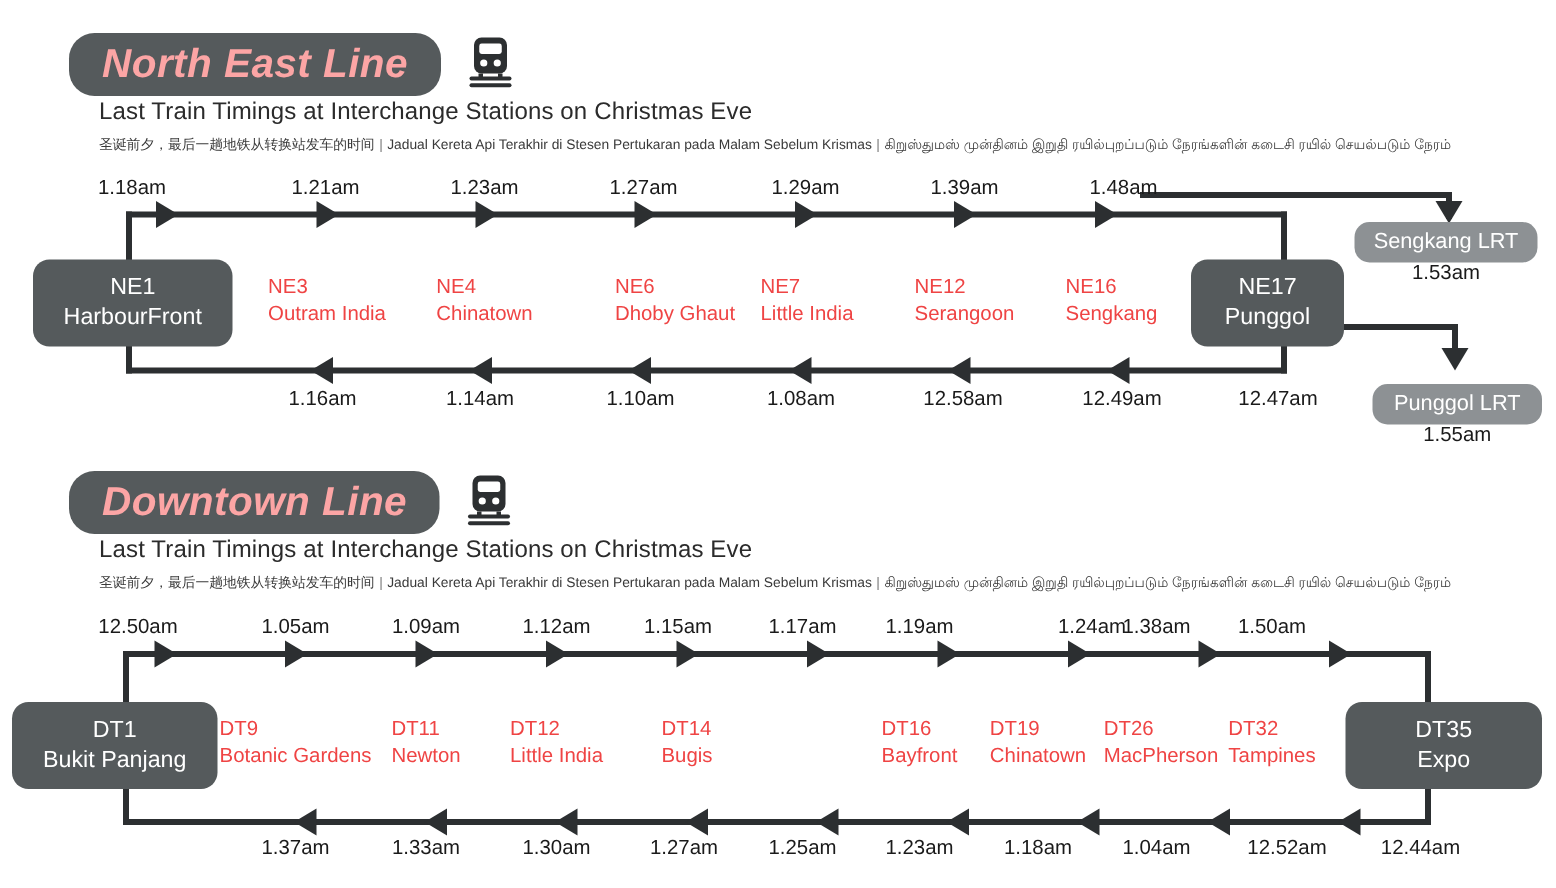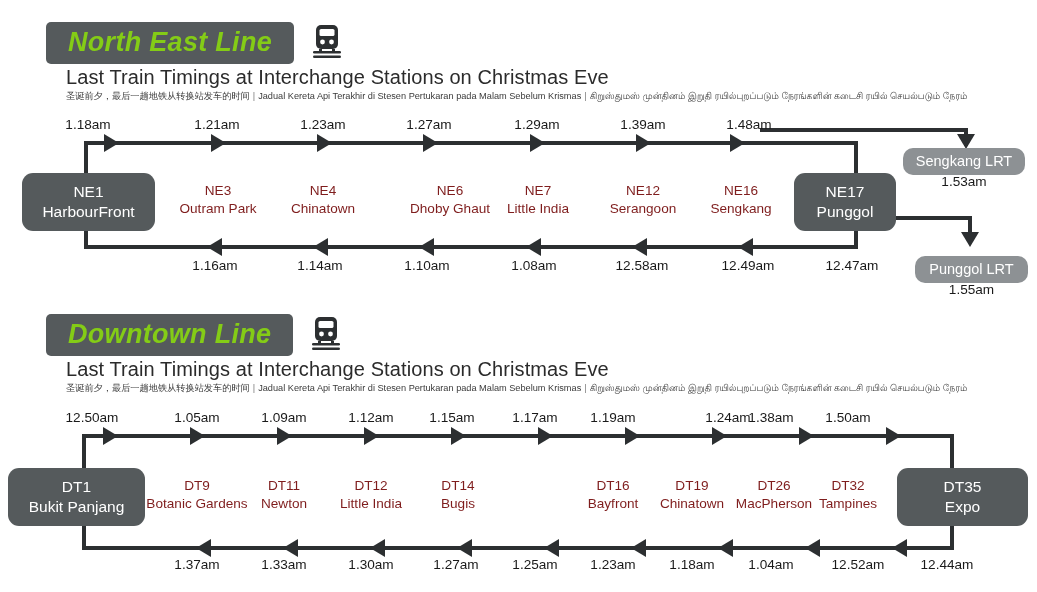--- a/index.html
+++ b/index.html
@@ -24,37 +24,37 @@
   #dt-block { top: 296px; height: 296px; padding-left: 48px; }
 
   
   .header-row {
     position: absolute;
     display: flex;
     align-items: center;
   }
   .line-badge {
     background: #555a5c;
-    color: #84cc16;
+    color: #fca5a5;
     font-size: 27px;
     font-weight: bold;
     font-style: italic;
     letter-spacing: 0.3px;
     padding: 6px 22px 8px 22px;
-    border-radius: 5px;
+    border-radius: 17px;
     line-height: 1.05;
     white-space: nowrap;
   }
   .train-icon {
     margin-left: 16px;
     display: block;
   }
   .subtitle {
     position: absolute;
-    font-size: 20px;
+    font-size: 16px;
     color: #2b2b2b;
     letter-spacing: 0.1px;
   }
   .multilang {
     position: absolute;
     font-size: 9.2px;
     color: #3a3a3a;
     letter-spacing: 0px;
     white-space: nowrap;
   }
@@ -95,24 +95,24 @@
     border-radius: 10px;
     font-size: 14.5px;
     text-align: center;
     padding: 5px 10px 6px 10px;
     white-space: nowrap;
     box-sizing: border-box;
   }
 
   .station {
     position: absolute;
-    text-align: center;
+    text-align: left;
     font-size: 13.6px;
     line-height: 1.3;
-    color: #7f1d1d;
+    color: #ef4444;
     white-space: nowrap;
     transform: translateX(-50%);
   }
   .station .code { display: block; }
   .station .nm { display: block; }
 
   .tlabel {
     position: absolute;
     font-size: 13.6px;
     color: #1a1a1a;
@@ -204,21 +204,21 @@
     </div>
 
     <div class="lrt-badge" style="left:903px; top:148px; width:122px;">Sengkang LRT</div>
     <div class="tlabel noshift" style="left:903px; top:174px; width:122px;">1.53am</div>
 
     <div class="lrt-badge" style="left:915px; top:256px; width:113px;">Punggol LRT</div>
     <div class="tlabel noshift" style="left:915px; top:282px; width:113px;">1.55am</div>
 
     <div class="station" style="left:218px; top:182px;">
       <span class="code">NE3</span>
-      <span class="nm">Outram Park</span>
+      <span class="nm">Outram India</span>
     </div>
     <div class="station" style="left:323px; top:182px;">
       <span class="code">NE4</span>
       <span class="nm">Chinatown</span>
     </div>
     <div class="station" style="left:430px; top:182px;margin-left:20px;">
       <span class="code">NE6</span>
       <span class="nm">Dhoby Ghaut</span>
     </div>
     <div class="station" style="left:538px; top:182px;">

